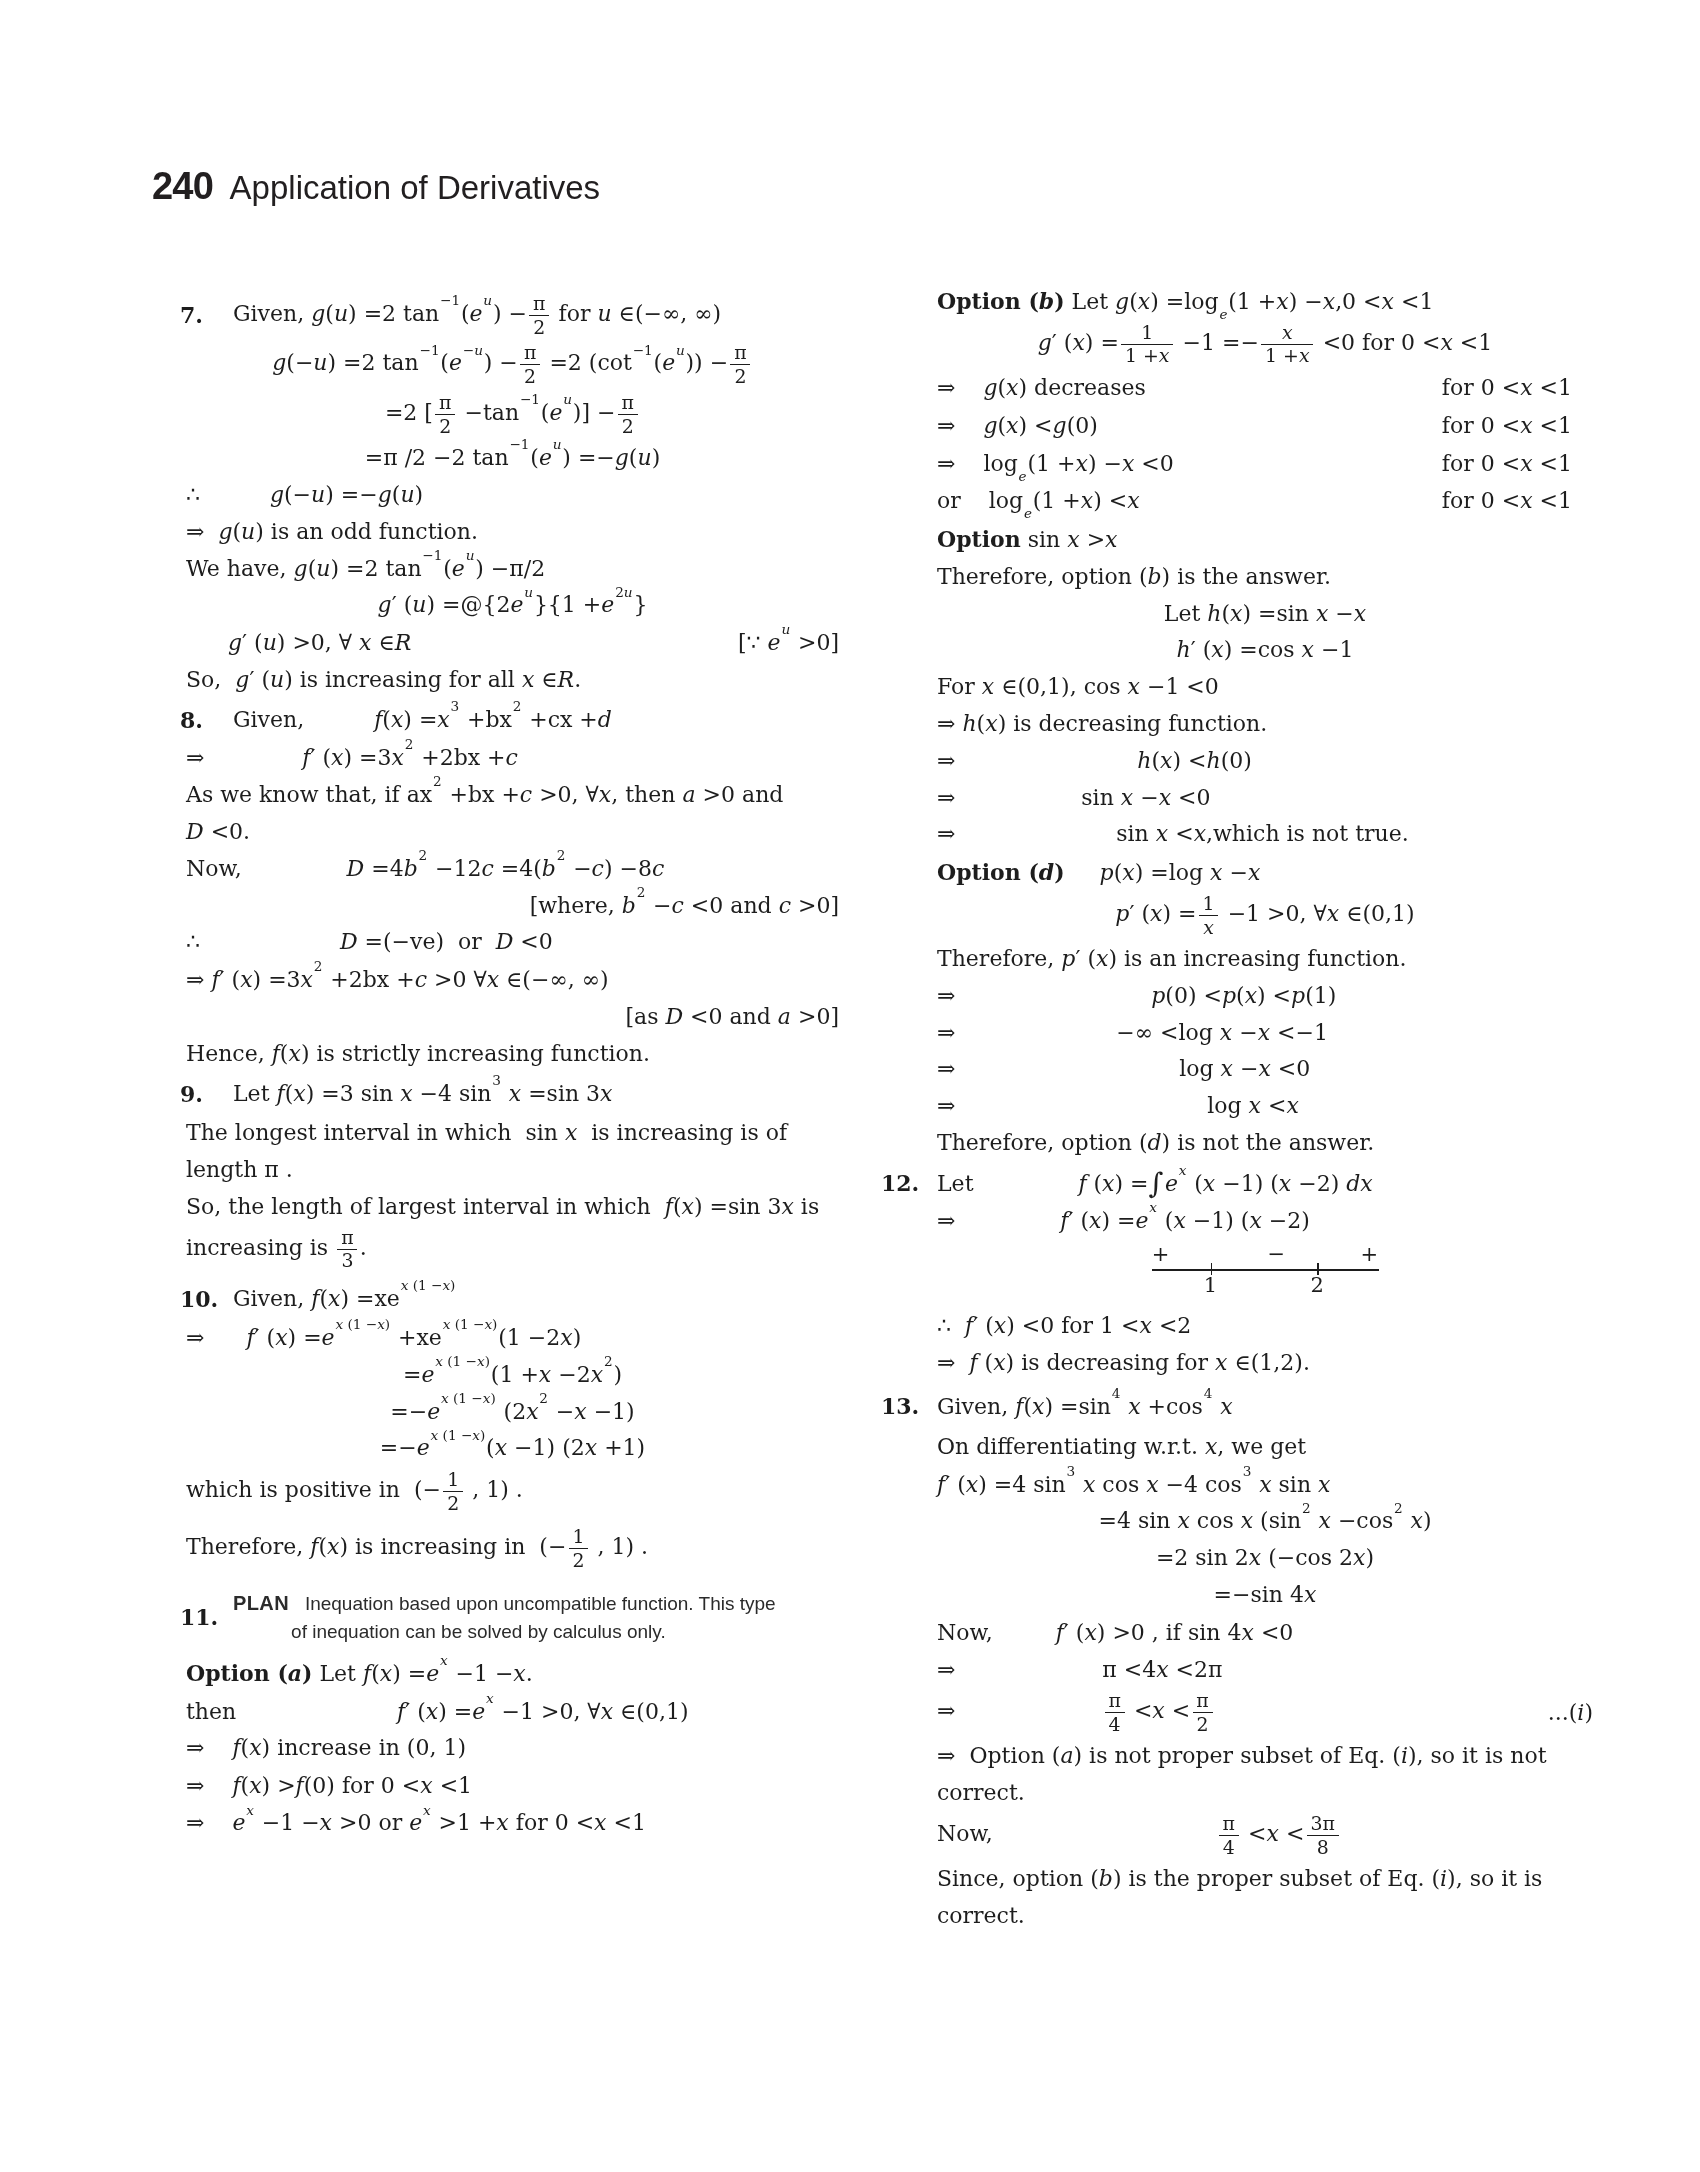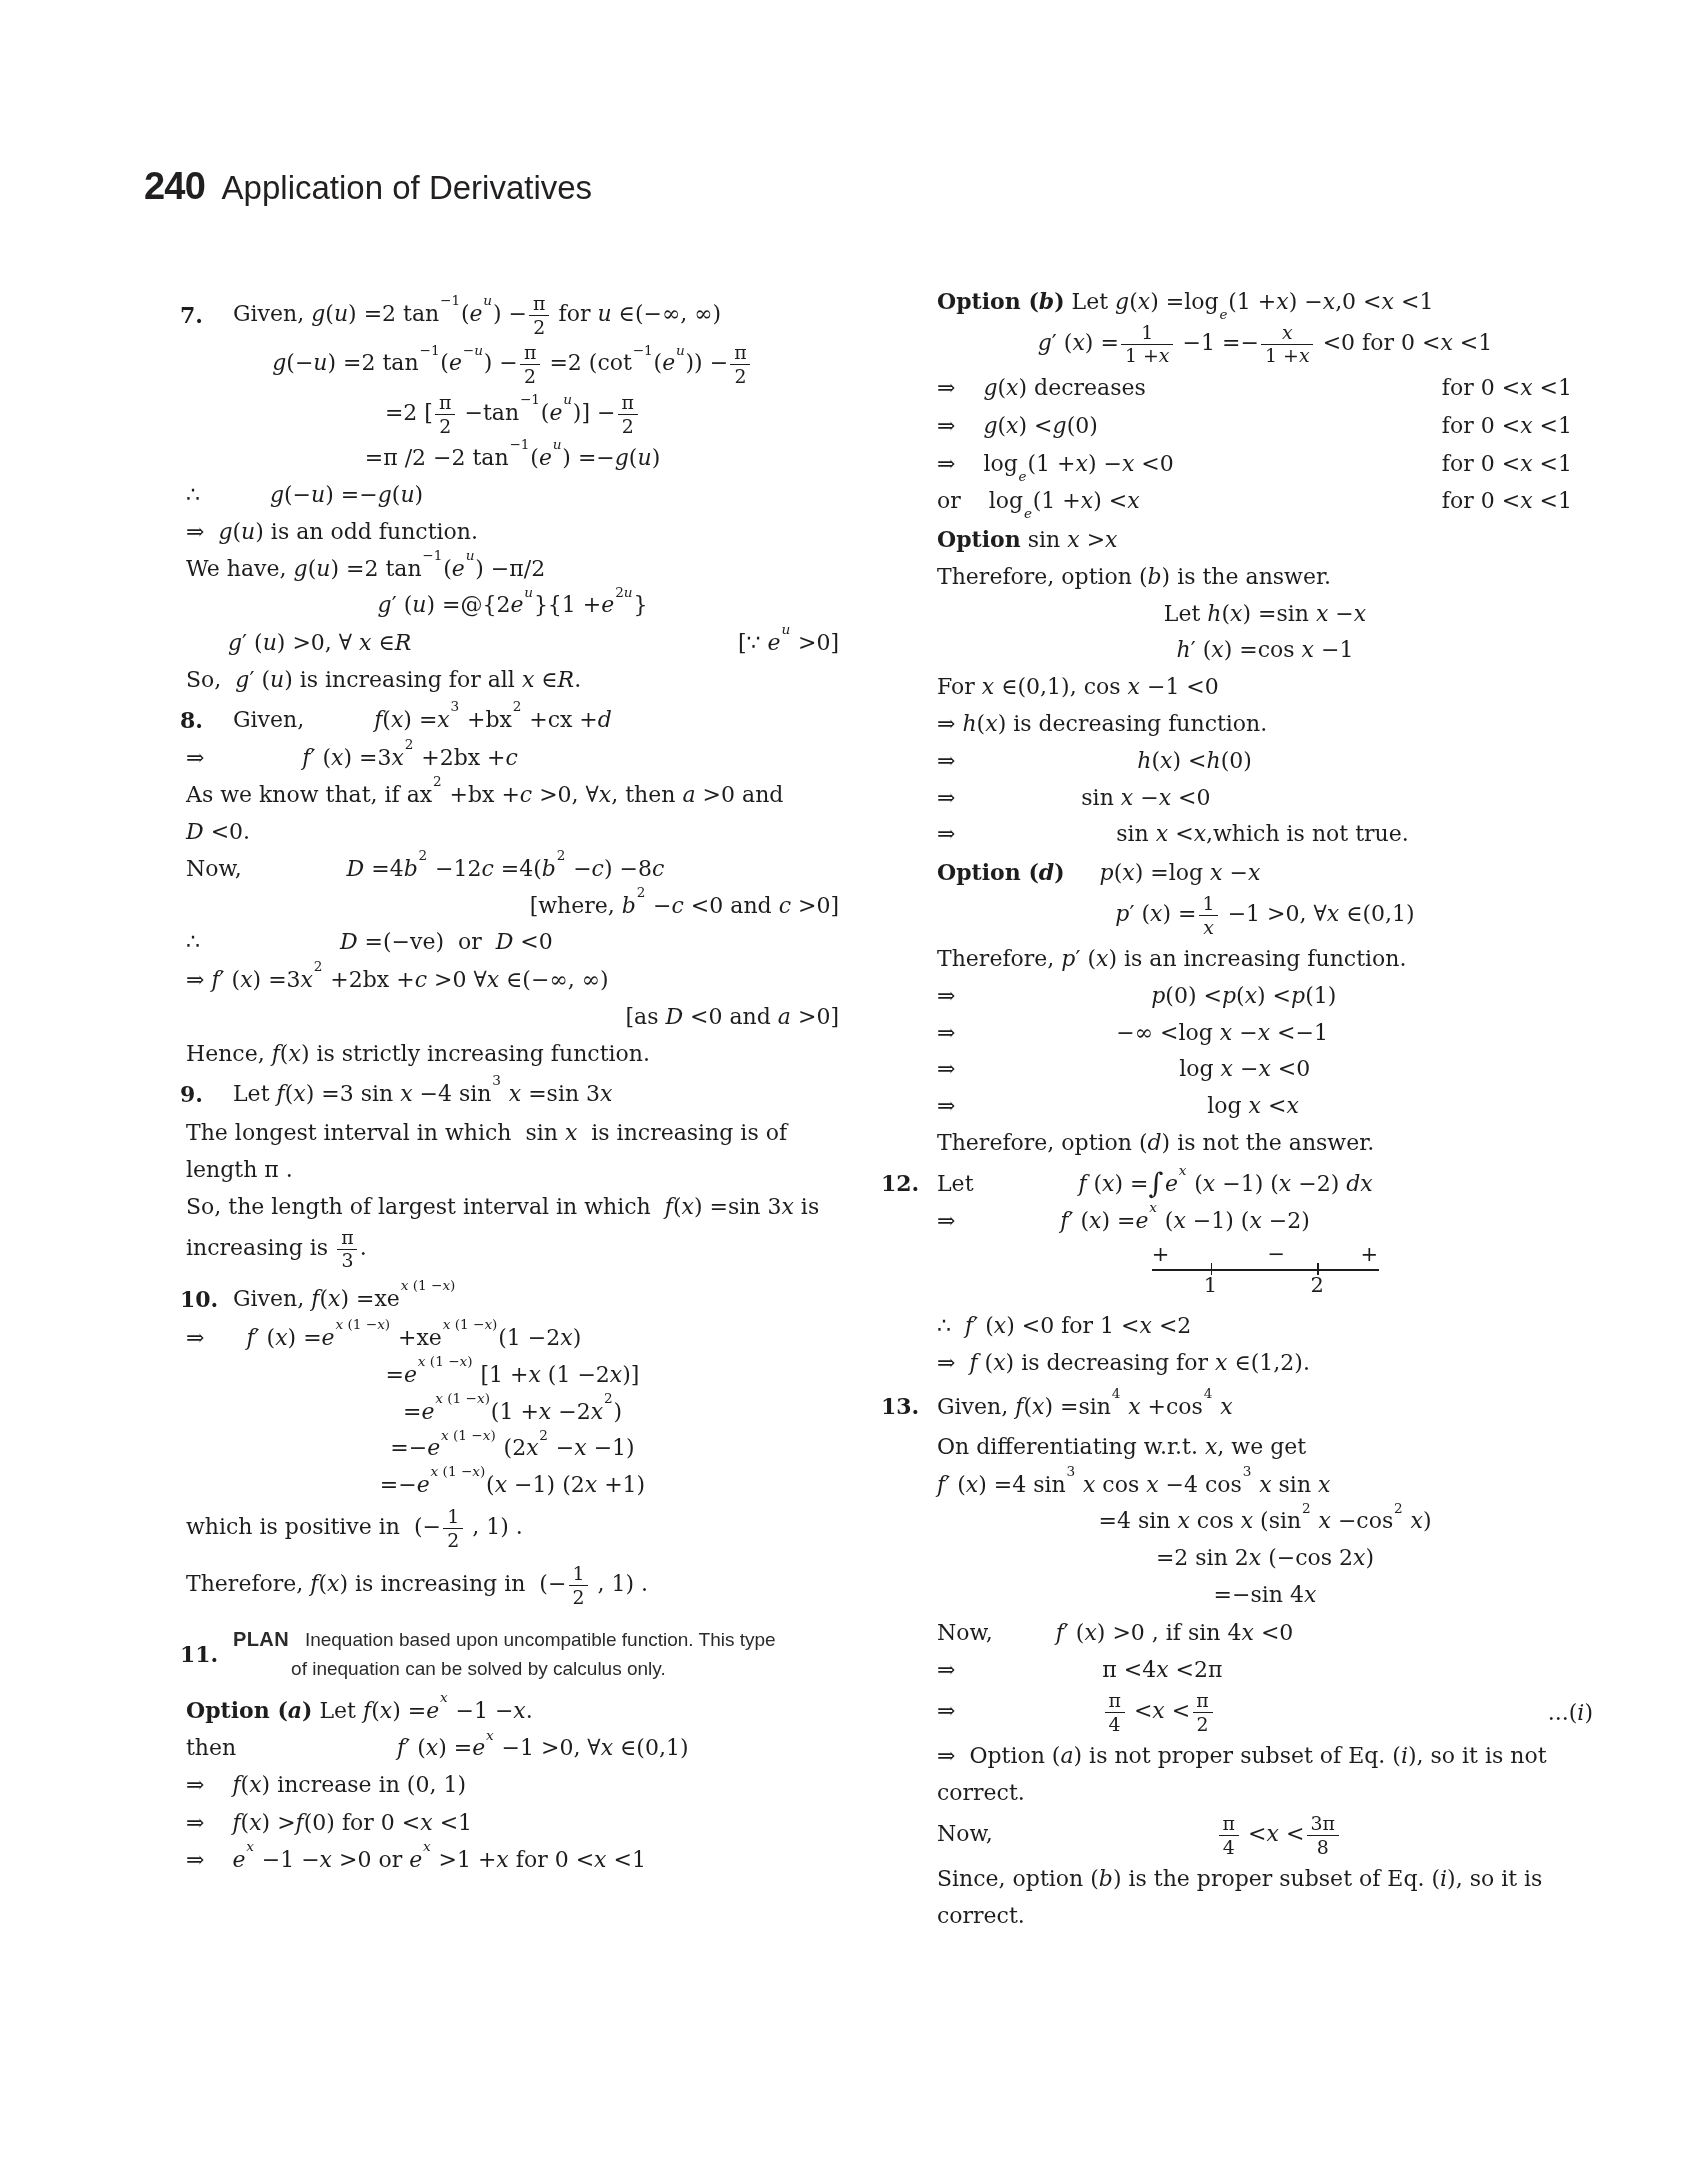--- a/index.html
+++ b/index.html
@@ -3,21 +3,21 @@
 <meta charset="utf-8">
 <style>
   html,body{margin:0;padding:0;}
   body{
     width:1700px;height:2172px;position:relative;overflow:hidden;
     background:#ffffff;
     font-family:"DejaVu Serif",serif;
     font-size:22px;color:#1d1d1d;
   }
   .page-header{
-    position:absolute;left:144px;top:165px;
+    position:absolute;left:152px;top:165px;
     display:flex;align-items:baseline;gap:16.6px;
     font-family:"Liberation Sans",sans-serif;color:#221f20;
   }
   .page-header .pgnum{font-size:38px;font-weight:700;letter-spacing:-0.8px;}
   .page-header .pgtitle{font-size:33px;font-weight:400;letter-spacing:0px;text-align:right;}
 
   .col{position:absolute;}
   .col1{left:180px;top:289px;width:659px;}
   .col2{left:881px;top:281px;width:712px;}
 
@@ -143,23 +143,20 @@
       <span class="m">increasing is <span class="fr"><span class="nu">π</span><span class="de">3</span></span>.</span>
     </div>
     <div class="line hasnum" style="margin-top: 10.6px;">
       <span class="num">10.</span>
       <span class="m">Given, <i>f</i>(<i>x</i>) =xe<sup><i>x</i> (1 −<i>x</i>)</sup></span>
     </div>
     <div class="line" style="margin-top: 6px;">
       <span class="m">⇒      <i>f</i>′ (<i>x</i>) =<i>e</i><sup><i>x</i> (1 −<i>x</i>)</sup> +xe<sup><i>x</i> (1 −<i>x</i>)</sup>(1 −2<i>x</i>)</span>
     </div>
     <div class="line c" style="margin-top: 3px;">
-      <span class="m">=<i>e</i><sup><i>x</i> (1 −<i>x</i>)</sup> [1 +<i>x</i> (1 −2<i>x</i>)]</span>
-    </div>
-    <div class="line c" style="margin-top: 3px;">
       <span class="m">=<i>e</i><sup><i>x</i> (1 −<i>x</i>)</sup>(1 +<i>x</i> −2<i>x</i><sup>2</sup>)</span>
     </div>
     <div class="line c" style="margin-top: 3px;">
       <span class="m">=−<i>e</i><sup><i>x</i> (1 −<i>x</i>)</sup> (2<i>x</i><sup>2</sup> −<i>x</i> −1)</span>
     </div>
     <div class="line c" style="margin-top: 3px;">
       <span class="m">=−<i>e</i><sup><i>x</i> (1 −<i>x</i>)</sup>(<i>x</i> −1) (2<i>x</i> +1)</span>
     </div>
     <div class="line" style="margin-top: 4.5px;">
       <span class="m">which is positive in  (−<span class="fr"><span class="nu">1</span><span class="de">2</span></span> , 1) .</span>

